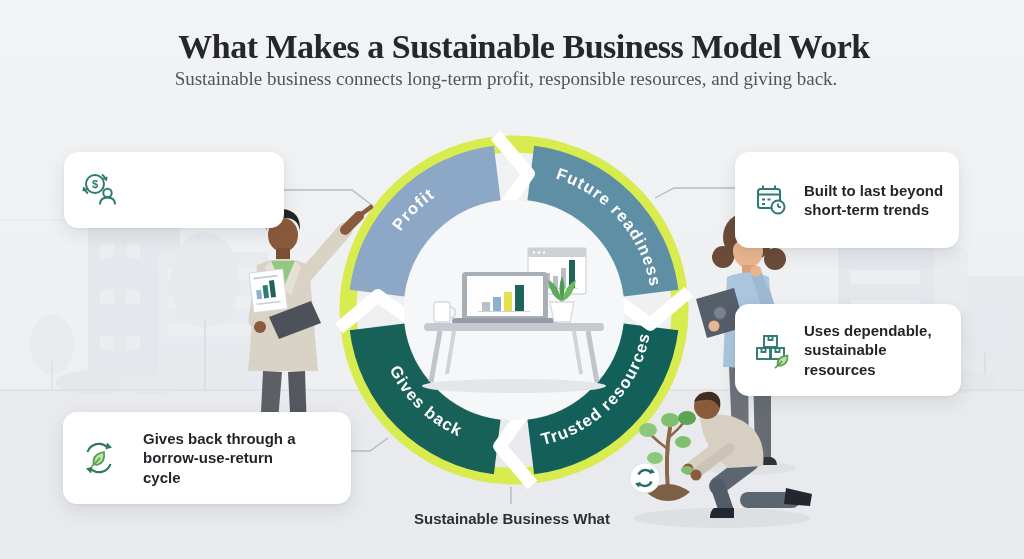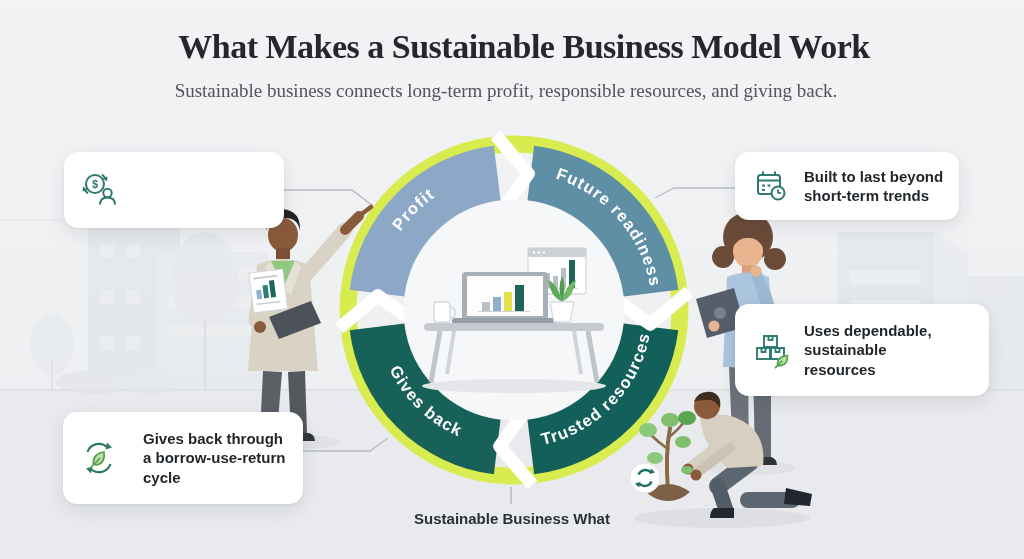--- a/index.html
+++ b/index.html
@@ -11,40 +11,40 @@
   }
   svg{display:block;}
   .abs{position:absolute;}
   
   .title{
     position:absolute;left:12px;top:28px;width:1024px;text-align:center;
     font-family:"Liberation Serif",serif;font-weight:700;font-size:34px;
     color:#26262e;letter-spacing:-0.5px;
   }
   .subtitle{
-    position:absolute;left:0;top:80px;width:984px;text-align:center;
+    position:absolute;left:0;top:68px;width:984px;text-align:center;
     font-family:"Liberation Serif",serif;font-weight:400;font-size:19px;
     color:#53535b;
     padding-left:28px;
   }
   
   .card{
     position:absolute;background:#ffffff;border-radius:14px;
     box-shadow:0 6px 18px rgba(40,45,55,0.10),0 1px 3px rgba(40,45,55,0.06);
     display:flex;align-items:center;gap:13px;padding:10px 14px 10px 16px;
     z-index:40;
   }
   .card .txt{
     font-size:15px;line-height:1.28;font-weight:700;color:#1f2428;
   }
   .card .ic{flex:0 0 40px;width:40px;height:40px;}
   #card1{left:64px;top:152px;width:220px;height:76px;}
-  #card2{left:735px;top:152px;width:224px;height:68px;}
-  #card3{left:735px;top:304px;width:254px;height:92px;}
-  #card4{left:63px;top:412px;width:240px;height:92px;gap:24px;}
+  #card2{left:735px;top:152px;width:224px;height:96px;}
+  #card3{left:735px;top:304px;width:226px;height:92px;}
+  #card4{left:63px;top:412px;width:288px;height:92px;gap:24px;}
   #card1 .txt{max-width:132px;}
   #card2 .txt{max-width:148px;}
   #card3 .txt{max-width:128px;}
   #card4 .txt{max-width:158px;}
   
   #bg{z-index:0;left:0;top:0;}
   #connectors{z-index:5;left:0;top:0;}
   #ring{z-index:10;left:334px;top:130px;overflow:visible;}
   .figure{z-index:20;}
   #badge{z-index:22;}

